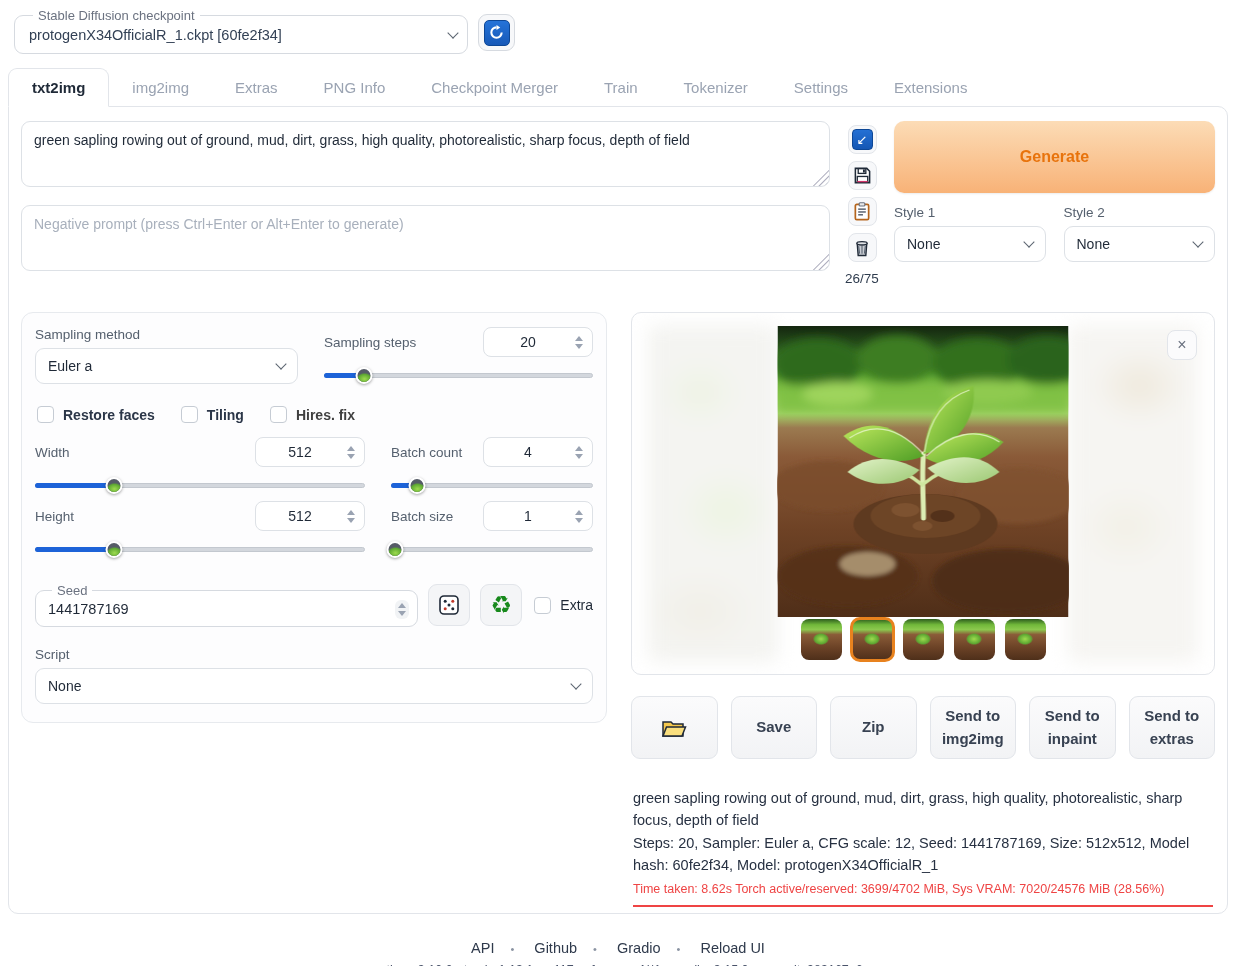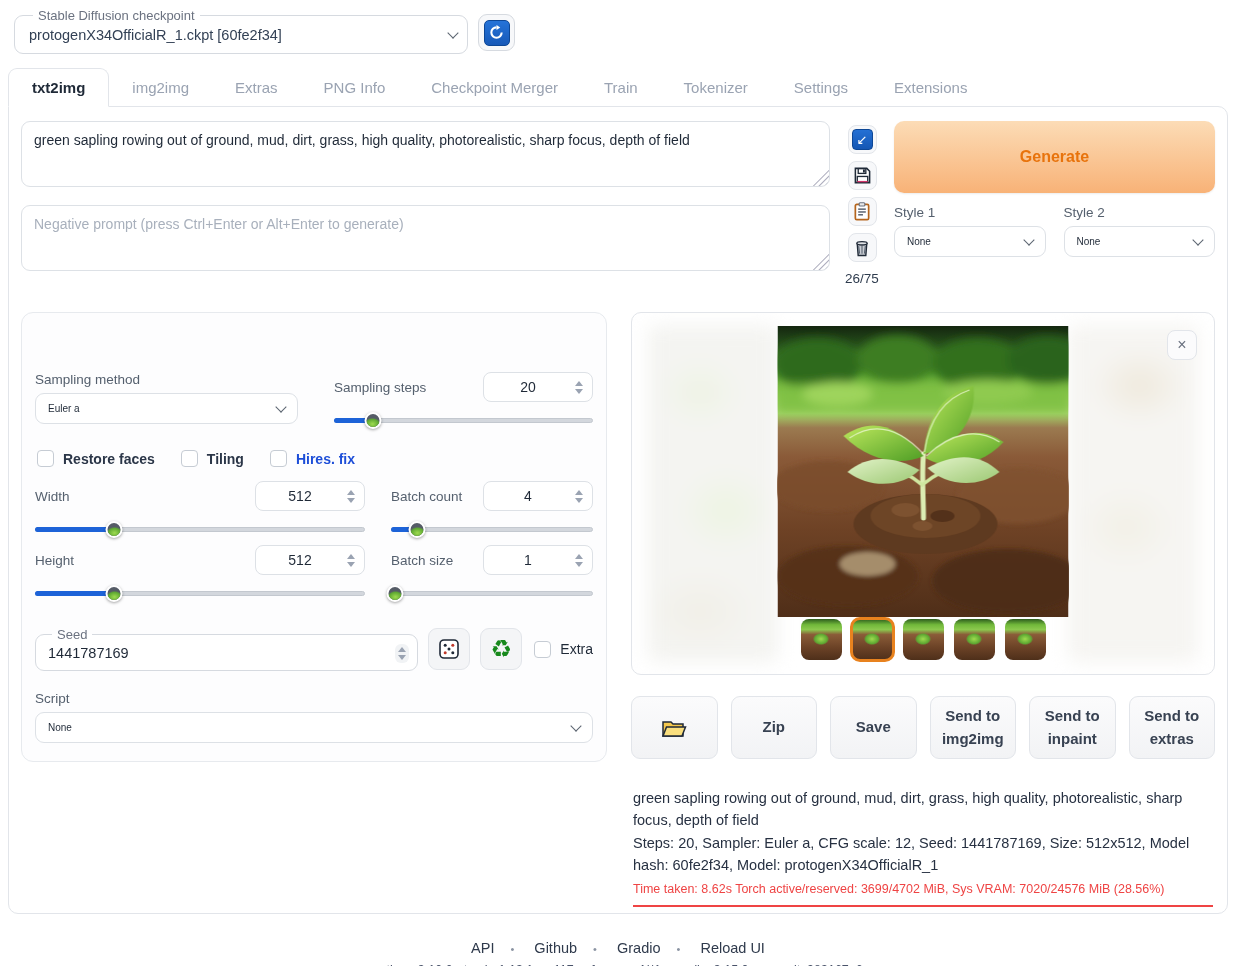--- a/index.html
+++ b/index.html
@@ -43,29 +43,29 @@
   .token-counter { font-size: 13.5px; color: #2f3c4e; margin-top: 2px; }
 
   .gen-col { width: 321px; display: flex; flex-direction: column; }
   .generate-btn { height: 72px; border: none; border-radius: 10px; cursor: pointer;
                   background: linear-gradient(#fcdcb6, #f8b277); color: #e8730c; font-weight: bold; font-size: 16px;
                   font-family: inherit; box-shadow: 0 1px 2px rgba(0,0,0,.08); }
   .styles-row { display: flex; gap: 18px; margin-top: 12px; }
   .style-box { flex: 1; }
   .style-label { font-size: 13.5px; color: #55606e; margin-bottom: 6px; }
   .select { display: flex; align-items: center; justify-content: space-between; border: 1px solid #dde1e6; border-radius: 9px;
-            background: #fff; padding: 9px 12px; font-size: 10px; color: #1f2937; cursor: pointer; }
+            background: #fff; padding: 9px 12px; font-size: 14px; color: #1f2937; cursor: pointer; }
   .chev { width: 8px; height: 8px; border-right: 1.8px solid #5b6470; border-bottom: 1.8px solid #5b6470; transform: rotate(45deg); margin-top: -4px; flex: none; }
 
   
   .lower { display: flex; gap: 24px; margin-top: 26px; align-items: flex-start; }
 
   
   .settings-panel { width: 586px; border: 1px solid #e7eaee; border-radius: 12px; background: #fdfdfe; padding: 14px 13px 18px 13px; }
-  .row-2col { display: flex; gap: 36px; margin-top: 45px; }
+  .row-2col { display: flex; gap: 26px; }
   .field-label { font-size: 13.5px; color: #55606e; margin-bottom: 6px; }
   .samp-left { width: 263px; }
   .samp-right { flex: 1; }
   .label-num-row { display: flex; align-items: center; justify-content: space-between; margin-bottom: 10px; }
   .num-input { display: flex; align-items: center; border: 1px solid #dde1e6; border-radius: 8px; background: #fff; height: 30px; width: 110px; padding: 0 6px 0 0; }
   .num-input .nv { flex: 1; text-align: center; font-size: 14px; color: #1f2937; }
   .spinners { display: flex; flex-direction: column; gap: 3px; align-items: center; width: 14px; cursor: pointer; }
   .tri-up { width: 0; height: 0; border-left: 4px solid transparent; border-right: 4px solid transparent; border-bottom: 5px solid #9aa3b2; }
   .tri-dn { width: 0; height: 0; border-left: 4px solid transparent; border-right: 4px solid transparent; border-top: 5px solid #9aa3b2; }
   .slider { position: relative; height: 16px; display: flex; align-items: center; cursor: pointer; }
@@ -265,21 +265,21 @@
         <div class="check">
           <span class="checkbox"></span>
           <span style="font-weight:bold;color:#2b3648">Restore faces</span>
         </div>
         <div class="check">
           <span class="checkbox"></span>
           <span style="font-weight:bold;color:#2b3648">Tiling</span>
         </div>
         <div class="check">
           <span class="checkbox"></span>
-          <span style="font-weight:bold;color:#1d4ed8">Hires. fix</span>
+          <span style="font-weight:bold;color:#404040">Hires. fix</span>
         </div>
       </div>
 
       <div class="dims-grid">
         <div class="dims-left">
           <div class="dim-block">
             <div class="label-num-row">
               <div class="field-label" style="margin-bottom:0">Width</div>
               <div class="num-input">
                 <span class="nv">512</span>
@@ -479,22 +479,22 @@
 
       <div class="action-row">
         <button class="action-btn">
           <span>
             <svg class="icon-svg" width="26" height="22" viewBox="0 0 26 22">
                 <path d="M2 5 h8 l2 2 h10 v12 h-20 Z" fill="#f5c84c" stroke="#1f2937" stroke-width="1.5"></path>
                 <path d="M2 19 l3.5-9 h19 l-3.5 9 Z" fill="#fadf7e" stroke="#1f2937" stroke-width="1.5"></path>
               </svg>
           </span>
         </button>
+        <button class="action-btn">Save</button>
         <button class="action-btn">Zip</button>
-        <button class="action-btn">Save</button>
         <button class="action-btn">
             <span class="two-line" style="max-width:70px">Send to img2img</span>
           </button>
         <button class="action-btn">
             <span class="two-line" style="max-width:64px">Send to inpaint</span>
           </button>
         <button class="action-btn">
             <span class="two-line" style="max-width:60px">Send to extras</span>
           </button>
       </div>

